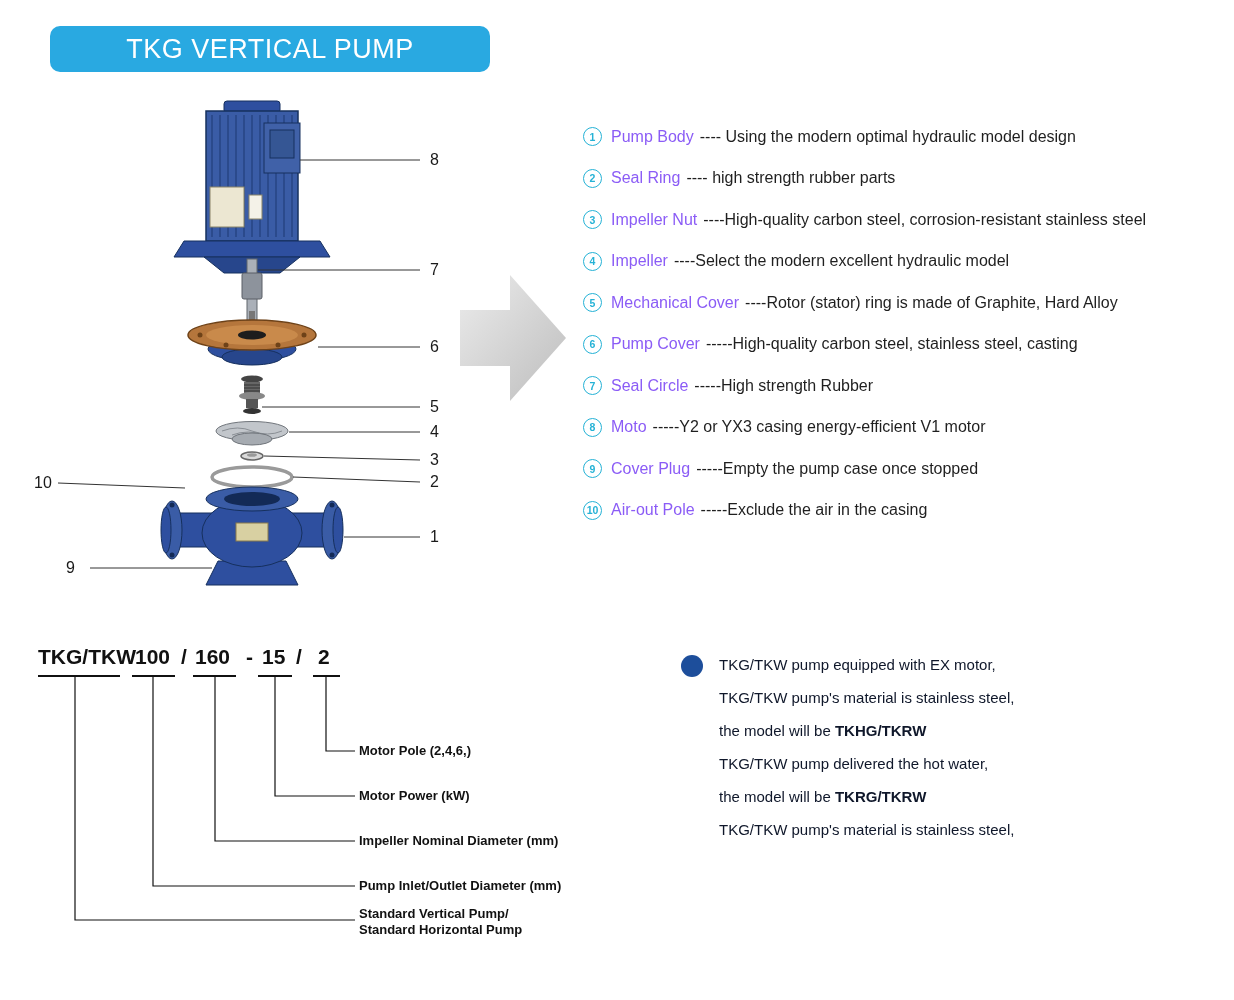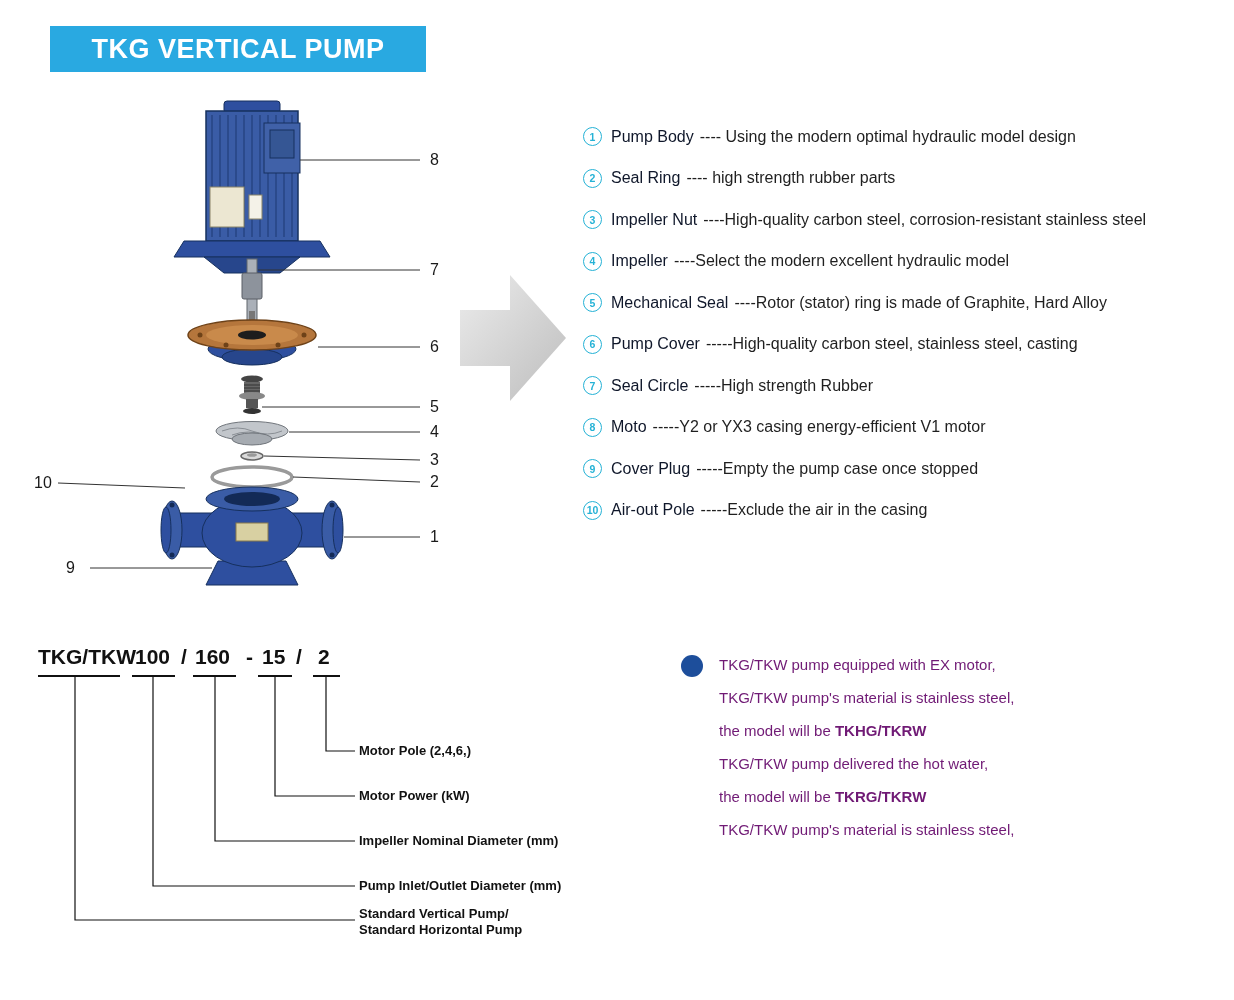--- a/index.html
+++ b/index.html
@@ -4,48 +4,48 @@
 <style>
   html,body{margin:0;padding:0;background:#ffffff;}
   .page{
     position:relative;width:1234px;height:1000px;background:#ffffff;
     font-family:"Liberation Sans",sans-serif;overflow:hidden;color:#222;
   }
   svg text{font-family:"Liberation Sans",sans-serif;}
 
   
   .banner{
-    position:absolute;left:50px;top:26px;width:376px;height:46px;
-    background:#29a9e1;border-radius:0;
+    position:absolute;left:50px;top:26px;width:440px;height:46px;
+    background:#29a9e1;border-radius:10px;
     display:flex;align-items:center;justify-content:center;
-    color:#ffffff;font-weight:bold;font-size:27px;letter-spacing:.5px;
+    color:#ffffff;font-weight:normal;font-size:27px;letter-spacing:.5px;
   }
 
   
   .diagram-svg{position:absolute;left:0px;top:95px;}
 
   
   .parts{position:absolute;left:583px;top:124px;}
   .part-row{display:flex;align-items:center;height:25px;margin-bottom:16.5px;font-size:16px;white-space:nowrap;}
   .part-num{
     flex:0 0 auto;width:17px;height:17px;border:1.5px solid #25b2d6;border-radius:50%;
     color:#25b2d6;font-size:10.5px;font-weight:bold;display:inline-flex;align-items:center;justify-content:center;
     margin-right:9px;
   }
-  .part-name{color:#0f172a;margin-right:6px;}
+  .part-name{color:#8b5cf6;margin-right:6px;}
   .part-desc{color:#1f1f1f;}
 
   
   .nomen-svg{position:absolute;left:25px;top:640px;}
 
   
   .notes{position:absolute;left:681px;top:648px;width:520px;}
   .bullet{position:absolute;left:0;top:7px;width:22px;height:22px;border-radius:50%;background:#1d4e9b;}
   .note-lines{margin-left:38px;}
-  .note-line{font-size:15px;line-height:33px;color:#701a75;white-space:nowrap;}
+  .note-line{font-size:15px;line-height:33px;color:#0f172a;white-space:nowrap;}
   .note-line .model{font-weight:bold;}
 </style>
 </head>
 <body>
 
 <div class="page">
 
   <div class="banner">
     <span>TKG VERTICAL PUMP</span>
   </div>
@@ -174,21 +174,21 @@
       <span class="part-name">Impeller Nut</span>
       <span class="part-desc">----High-quality carbon steel, corrosion-resistant stainless steel</span>
     </div>
     <div class="part-row">
       <span class="part-num">4</span>
       <span class="part-name">Impeller</span>
       <span class="part-desc">----Select the modern excellent hydraulic model</span>
     </div>
     <div class="part-row">
       <span class="part-num">5</span>
-      <span class="part-name">Mechanical Seal</span>
+      <span class="part-name">Mechanical Cover</span>
       <span class="part-desc">----Rotor (stator) ring is made of Graphite, Hard Alloy</span>
     </div>
     <div class="part-row">
       <span class="part-num">6</span>
       <span class="part-name">Pump Cover</span>
       <span class="part-desc">-----High-quality carbon steel, stainless steel, casting</span>
     </div>
     <div class="part-row">
       <span class="part-num">7</span>
       <span class="part-name">Seal Circle</span>

